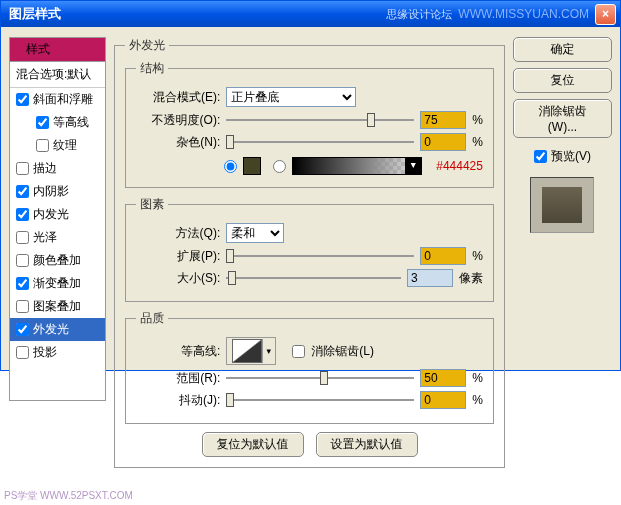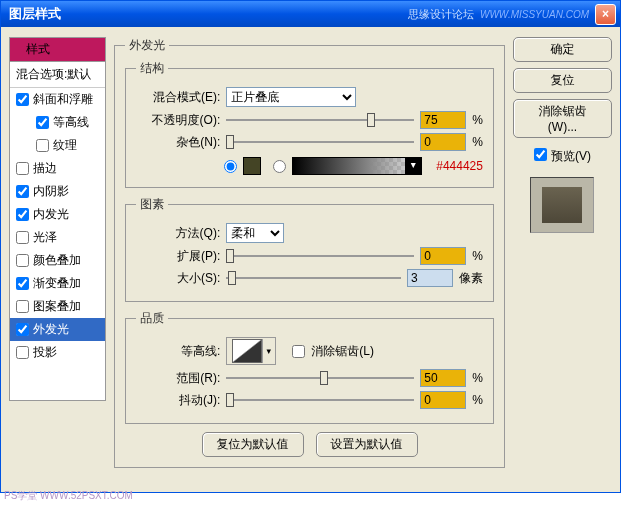--- a/index.html
+++ b/index.html
@@ -1,22 +1,22 @@
 <!DOCTYPE html>
 <html><head>
 <meta charset="utf-8">
 <style>
 * { box-sizing: border-box; margin: 0; padding: 0; font-family: "Microsoft YaHei", SimSun, sans-serif; font-size: 12px; }
 body { background: #fff; width: 621px; height: 505px; overflow: hidden; }
-.dialog { width: 621px; height: 493px; background: #ece9d8; border: 1px solid #0054e3; }
+.dialog { width: 621px; height: 371px; background: #ece9d8; border: 1px solid #0054e3; }
 .titlebar { height: 26px; background: linear-gradient(to bottom, #3a8cff 0%, #0054e3 50%, #0048c4 100%); display: flex; align-items: center; padding: 0 4px; justify-content: space-between; }
 .titlebar .title { color: #fff; font-weight: bold; font-size: 13px; padding-left: 4px; }
 .titlebar .right { display: flex; align-items: center; gap: 6px; }
 .titlebar .forum { color: #c9dfff; font-size: 11px; }
-.titlebar .url { color: #88b3ff; font-size: 10px; font-style: italic; }
+.titlebar .url { color: #88b3ff; font-size: 12px; }
 .close-btn { width: 21px; height: 21px; background: linear-gradient(to bottom, #f5a58d, #e65d3a); border: 1px solid #fff; border-radius: 3px; color: #fff; text-align: center; line-height: 18px; font-weight: bold; cursor: pointer; }
 .body { display: flex; padding: 10px 8px 8px 8px; gap: 8px; height: calc(100% - 26px); }
 .left-panel { width: 108px; }
 .left-panel .hdr { background: #be185d; border: 1px solid #999; border-bottom: none; padding: 3px 16px; }
 .left-panel .list { border: 1px solid #999; background: #fff; height: 340px; }
 .left-panel .blend-row { padding: 4px 6px; border-bottom: 1px solid #ccc; }
 .style-item { display: flex; align-items: center; padding: 3px 6px; gap: 4px; cursor: pointer; }
 .style-item.indent { padding-left: 26px; }
 .style-item.selected { background: #316ac5; color: #fff; }
 input[type=checkbox] { width: 13px; height: 13px; }
@@ -37,21 +37,21 @@
 .swatch-grad { width: 130px; height: 18px; border: 1px solid #000; background: linear-gradient(to right, #000 0%, #888 60%, rgba(200,200,200,0.3) 100%), repeating-conic-gradient(#ccc 0% 25%, #fff 0% 50%) 0/8px 8px; position: relative; }
 .swatch-grad .dd { position: absolute; right: 0; top: 0; width: 16px; height: 16px; background: #000; color: #fff; text-align: center; line-height: 14px; font-size: 10px; }
 .hexlbl { color: #c00; margin-left: 8px; }
 .contour-swatch { width: 30px; height: 24px; border: 1px solid #666; background: linear-gradient(to top left, #333 0%, #333 48%, #fff 52%, #fff 100%); margin-left: 4px; }
 .contour-wrap { display: flex; border: 1px solid #999; padding: 1px; }
 .contour-dd { width: 12px; background: #ece9d8; border-left: 1px solid #999; text-align: center; line-height: 24px; font-size: 9px; }
 .btn-row { display: flex; gap: 12px; justify-content: center; margin-top: 8px; }
 .btn { background: #ece9d8; border: 1px solid #888; border-radius: 5px; padding: 3px 14px; cursor: pointer; box-shadow: inset 1px 1px 0 #fff; }
 .right-panel { width: 110px; display: flex; flex-direction: column; gap: 6px; align-items: stretch; }
 .right-panel .btn { width: 100%; text-align: center; }
-.preview-check { display: flex; justify-content: center; gap: 4px; margin-top: 4px; }
+.preview-check { display: flex; align-items: center; justify-content: center; gap: 4px; margin-top: 4px; }
 .preview-box { width: 64px; height: 56px; border: 1px inset #999; background: #bab7a8; margin: 6px auto 0 auto; display: flex; align-items: center; justify-content: center; }
 .preview-inner { width: 40px; height: 36px; background: linear-gradient(to bottom, #6a6350, #4d4738); }
 .watermark { position: absolute; bottom: 2px; left: 4px; font-size: 10px; color: #b596c6; }
 </style>
 </head>
 <body>
 
 <div class="dialog">
   <div class="titlebar">
     <span class="title">图层样式</span>

